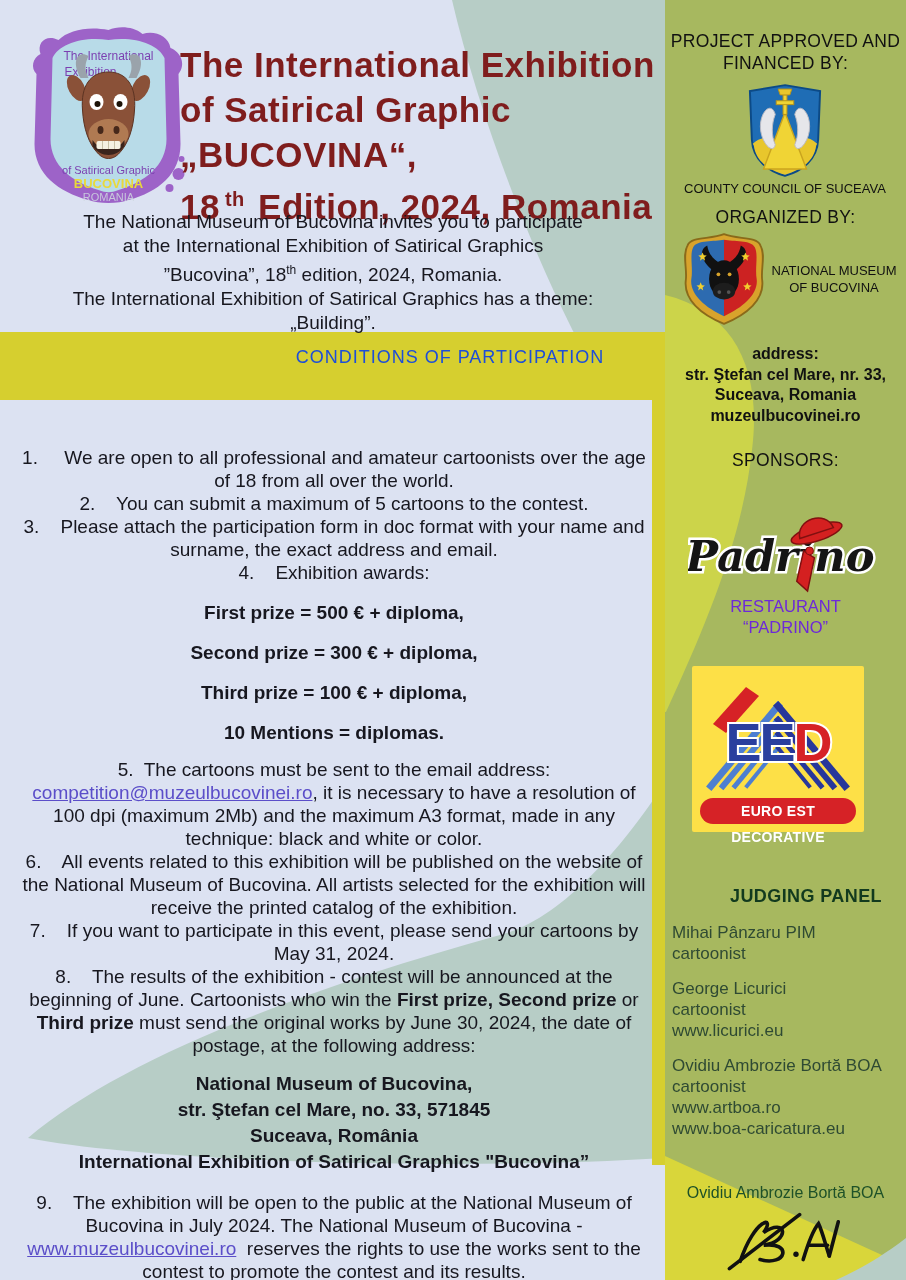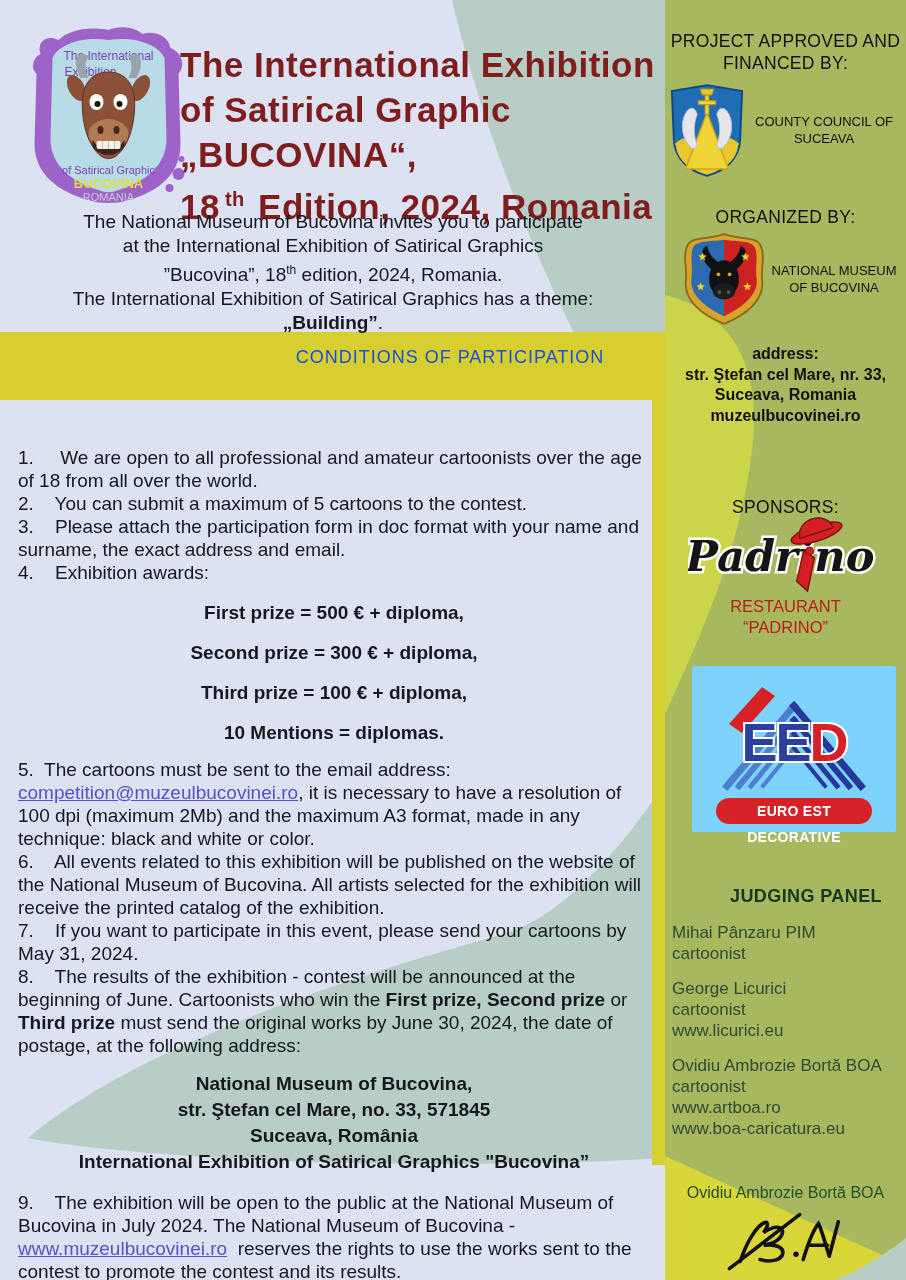--- a/index.html
+++ b/index.html
@@ -9,49 +9,49 @@
   .abs{position:absolute;z-index:2;}
 
   
   .title{left:180px;top:34px;width:492px;text-align:left;
          color:#7f1d1d;font-weight:800;font-size:35px;line-height:45px;letter-spacing:.5px;margin-top:8px;}
   .title .sup{font-size:20px;vertical-align:super;margin:0 3px 0 5px;}
 
   
   .intro{left:33px;top:210px;width:600px;text-align:center;font-size:19px;line-height:24px;}
   .intro .sup{font-size:12px;vertical-align:super;}
-  .intro .b{font-weight:bold;}
+  .intro .b{font-weight:normal;}
 
   
   .band-heading{left:250px;top:347px;width:400px;text-align:center;
        color:#1d4ed8;font-weight:400;font-size:18px;letter-spacing:1px;}
 
   
   .conds{left:18px;top:446px;width:632px;font-size:19px;line-height:23px;}
-  .conds p{margin:0;white-space:pre-wrap;}
+  .conds p{margin:0;white-space:pre-wrap;text-align:center;}
   .prize{font-weight:bold;text-align:center;margin-top:17px !important;white-space:normal !important;}
   .mt14{margin-top:14px !important;}
   .mt16{margin-top:16px !important;}
   .addrblock{margin-top:14px;text-align:center;font-weight:bold;line-height:26px;}
   .link{color:#5b4ec9;text-decoration:underline;cursor:pointer;}
   .b{font-weight:bold;}
 
   
   .sb-head{left:665px;width:241px;text-align:center;font-size:17.5px;line-height:22px;color:#111;letter-spacing:.3px;}
   .sb-row{left:668px;width:234px;display:flex;align-items:center;}
   .sb-small{font-size:13px;line-height:17px;text-align:center;color:#111;flex:1;}
   .sb-address{left:665px;width:241px;text-align:center;font-size:16px;line-height:20.5px;color:#111;font-weight:bold;}
-  .sb-restaurant{left:665px;width:241px;text-align:center;font-size:16.5px;line-height:21px;color:#b91c1c;}
+  .sb-restaurant{left:665px;width:241px;text-align:center;font-size:16.5px;line-height:21px;color:#6d28d9;}
   .judging{left:665px;width:282px;text-align:center;font-weight:bold;font-size:18px;color:#123a1e;letter-spacing:.4px;}
   .members{left:672px;width:230px;font-size:17px;line-height:21px;color:#2f4a33;}
   .members .grp{margin-bottom:14px;}
   .signname{left:665px;width:241px;text-align:center;font-size:16px;color:#1e5128;}
 
   
-  .eed{left:692px;top:666px;width:172px;background:#7dd3fc;border-radius:2px;padding:8px 16px 8px;z-index:2;position:absolute;}
+  .eed{left:692px;top:666px;width:172px;background:#fde047;border-radius:2px;padding:8px 0 8px;z-index:2;position:absolute;}
   .eed-art{display:block;margin:0 auto;}
   .eed-letters{position:absolute;top:46px;left:0;width:100%;text-align:center;
       font-size:54px;font-weight:800;letter-spacing:-2px;line-height:60px;
       -webkit-text-stroke:4px #fff;paint-order:stroke fill;
       text-shadow:0 0 2px #fff,0 0 2px #fff;}
   .eed-blue{color:#2a3f9e;}
   .eed-red{color:#d62226;}
   .eed-banner{margin:6px 8px 0;height:26px;background:#d62226;color:#fff;
       font-weight:bold;font-size:14px;line-height:26px;text-align:center;letter-spacing:.3px;border-radius:13px;}
 </style>
@@ -137,21 +137,21 @@
       <div>National Museum of Bucovina,</div>
       <div>str. Ştefan cel Mare, no. 33, 571845</div>
       <div>Suceava, România</div>
       <div>International Exhibition of Satirical Graphics "Bucovina”</div>
     </div>
     <p class="mt16"><span>9.    The exhibition will be open to the public at the National Museum of Bucovina in July 2024. The National Museum of Bucovina - </span><span class="link">www.muzeulbucovinei.ro</span><span>  reserves the rights to use the works sent to the contest to promote the contest and its results.</span></p>
   </div>
 
   <div class="abs sb-head" style="top:30px;">PROJECT APPROVED AND FINANCED BY:</div>
 
-  <div class="abs sb-row" style="top:80px;">
+  <div class="abs sb-row" style="top:80px;flex-direction:column;">
     <svg width="78" height="100" viewBox="0 0 80 100">
       <path d="M40,4 L76,10 L74,60 C73,80 58,92 40,97 C22,92 7,80 6,60 L4,10 Z" fill="#1f6db5" stroke="#0c4a86" stroke-width="2"></path>
       <path d="M7,64 C18,54 30,58 40,66 C50,58 62,54 73,64 L72,66 C70,82 57,91 40,96 C23,91 10,82 8,66 Z" fill="#e8c62c"></path>
       <path d="M40,32 L62,90 L18,90 Z" fill="#f0d435" stroke="#caa41e" stroke-width="1.5"></path>
       <rect x="38" y="14" width="4" height="20" fill="#f0d435" stroke="#b8941a" stroke-width="1"></rect>
       <rect x="31" y="20" width="18" height="4" fill="#f0d435" stroke="#b8941a" stroke-width="1"></rect>
       <path d="M33,8 L47,8 L45,14 L35,14 Z" fill="#e8c62c" stroke="#b8941a" stroke-width="1"></path>
       <path d="M20,30 C13,38 13,54 20,64 C24,70 29,71 30,65 C26,56 26,44 30,34 C28,27 24,26 20,30 Z" fill="#e6e6ea" stroke="#b9b9c2" stroke-width="1"></path>
       <path d="M60,30 C67,38 67,54 60,64 C56,70 51,71 50,65 C54,56 54,44 50,34 C52,27 56,26 60,30 Z" fill="#e6e6ea" stroke="#b9b9c2" stroke-width="1"></path>
     </svg>
@@ -185,21 +185,21 @@
     <div class="sb-small">NATIONAL MUSEUM OF BUCOVINA</div>
   </div>
 
   <div class="abs sb-address" style="top:344px;">
     <div>address:</div>
     <div>str. Ştefan cel Mare, nr. 33,</div>
     <div>Suceava, Romania</div>
     <div>muzeulbucovinei.ro</div>
   </div>
 
-  <div class="abs sb-head" style="top:496px;">SPONSORS:</div>
+  <div class="abs sb-head" style="top:449px;">SPONSORS:</div>
 
   <svg class="abs" style="left:688px;top:492px;" width="190" height="108" viewBox="0 0 190 110">
     <text x="92" y="80" text-anchor="middle" font-family="DejaVu Serif,serif" font-style="italic" font-weight="bold" font-size="44" fill="#151515" stroke="#ffffff" stroke-width="5" paint-order="stroke">Padrino</text>
     <g transform="rotate(-18 128 38)">
       <ellipse cx="128" cy="42" rx="27" ry="8" fill="#d42020" stroke="#801010" stroke-width="1.5"></ellipse>
       <path d="M110,42 C112,22 144,22 146,42 Z" fill="#d42020" stroke="#801010" stroke-width="1.5"></path>
     </g>
     <g>
       <path d="M116,60 L127,67 L120,101 L109,91 Z" fill="#d42020" stroke="#801010" stroke-width="1.5"></path>
       <circle cx="122" cy="60" r="4" fill="#d42020" stroke="#801010" stroke-width="1"></circle>

